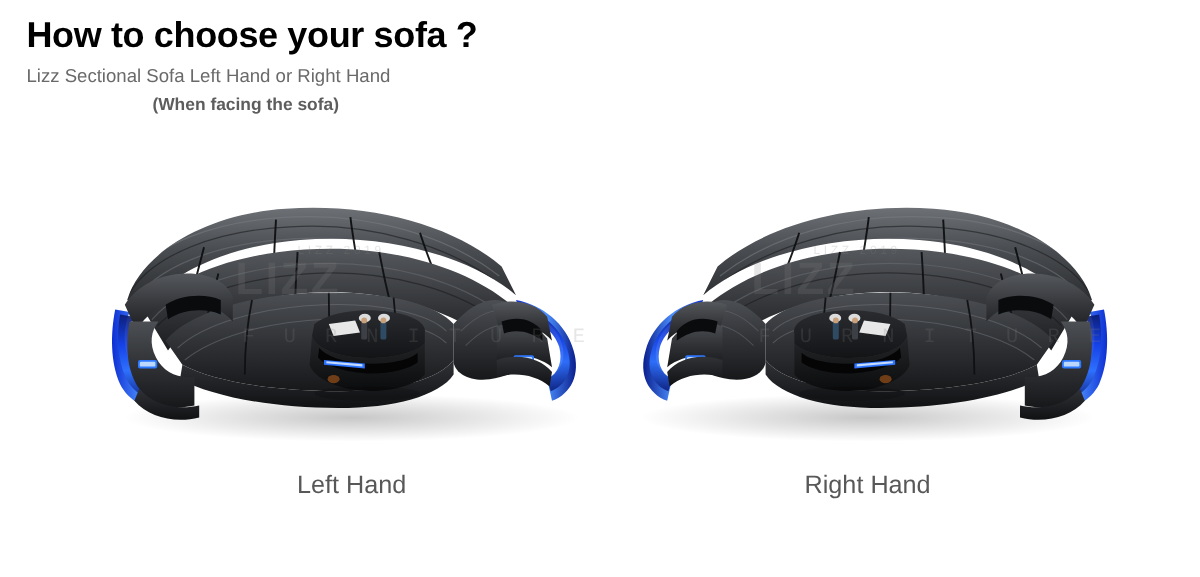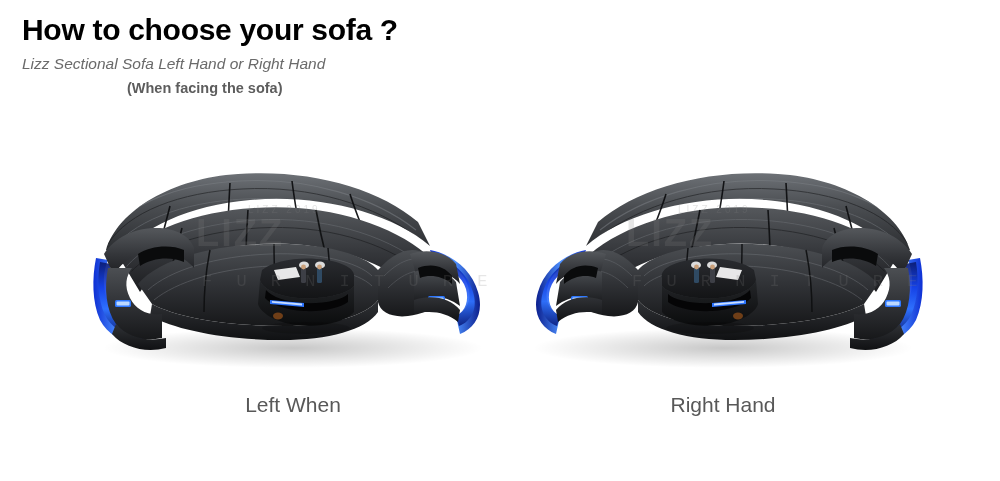--- a/index.html
+++ b/index.html
@@ -33,21 +33,20 @@
     white-space: nowrap;
   }
   .page-subtitle {
     position: absolute;
     left: 22px;
     top: 55px;
     font-size: 15.5px;
     font-weight: normal;
     color: #6a6a6a;
     white-space: nowrap;
-    font-style: italic;
   }
   .page-note {
     position: absolute;
     left: 85px;
     top: 80px;
     font-size: 14.5px;
     font-weight: bold;
     color: #5d5d5d;
     white-space: nowrap;
     margin-left: 42px;
@@ -303,21 +302,21 @@
 
           <ellipse cx="50" cy="72" rx="44" ry="6" fill="rgba(0,0,0,0.16)"></ellipse>
         </g>
       </svg>
 
       <div class="watermark wm-top" style="left:170px; top:54px;">LIZZ 2019</div>
       <div class="watermark wm-brand" style="left:118px; top:62px;">LIZZ</div>
       <div class="watermark wm-sub" style="left:124px; top:122px;">F U R N I T U R E</div>
     </div>
 
-    <div class="product-caption">Left When</div>
+    <div class="product-caption">Left Hand</div>
   </div>
 
   <div class="product product-right">
 
     <div class="sofa-stage">
       <svg class="mirrored" width="430" height="230" viewBox="0 0 430 230" xmlns="http://www.w3.org/2000/svg">
         <defs>
           <linearGradient id="backTopR" x1="0" y1="0" x2="0" y2="1">
             <stop offset="0%" stop-color="#6d7176"></stop>
             <stop offset="40%" stop-color="#4a4d51"></stop>

